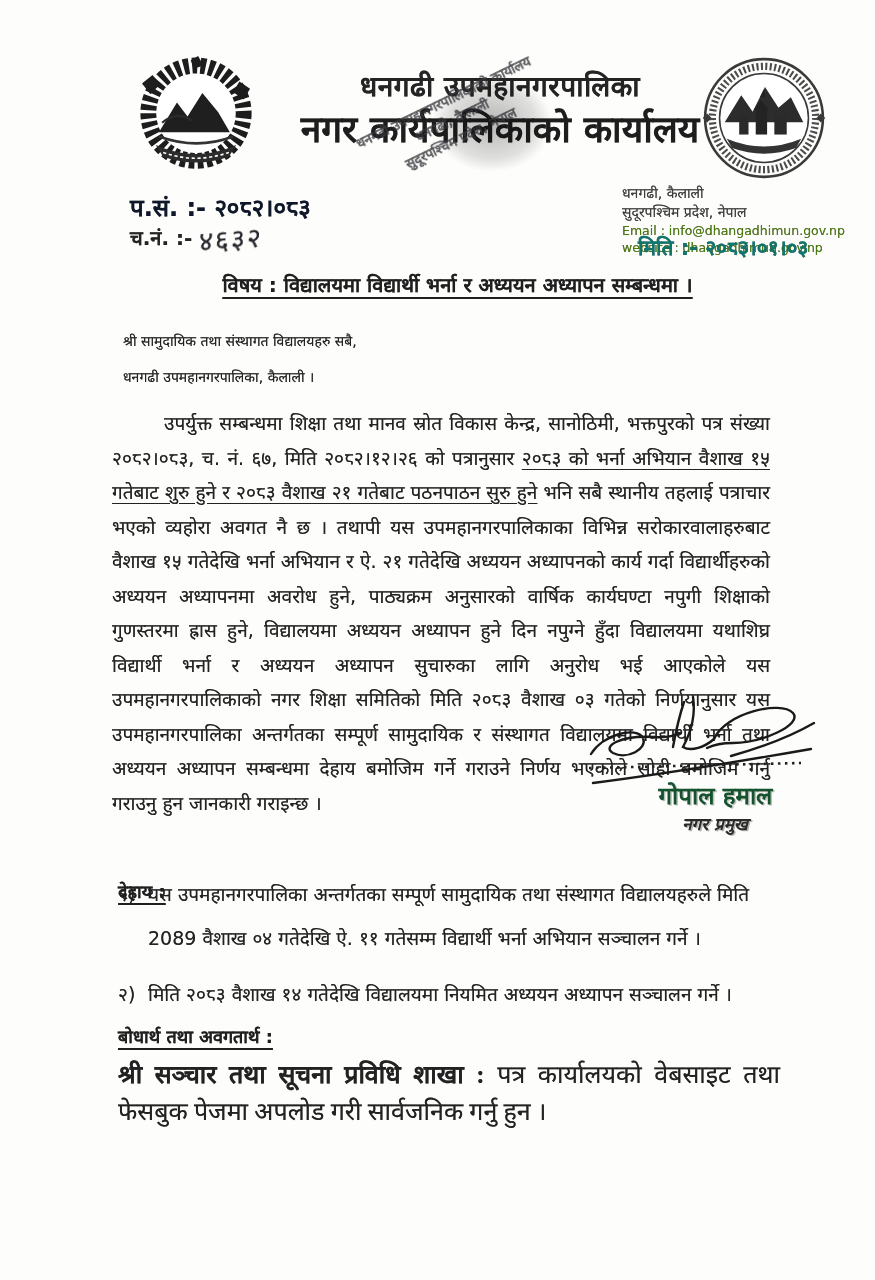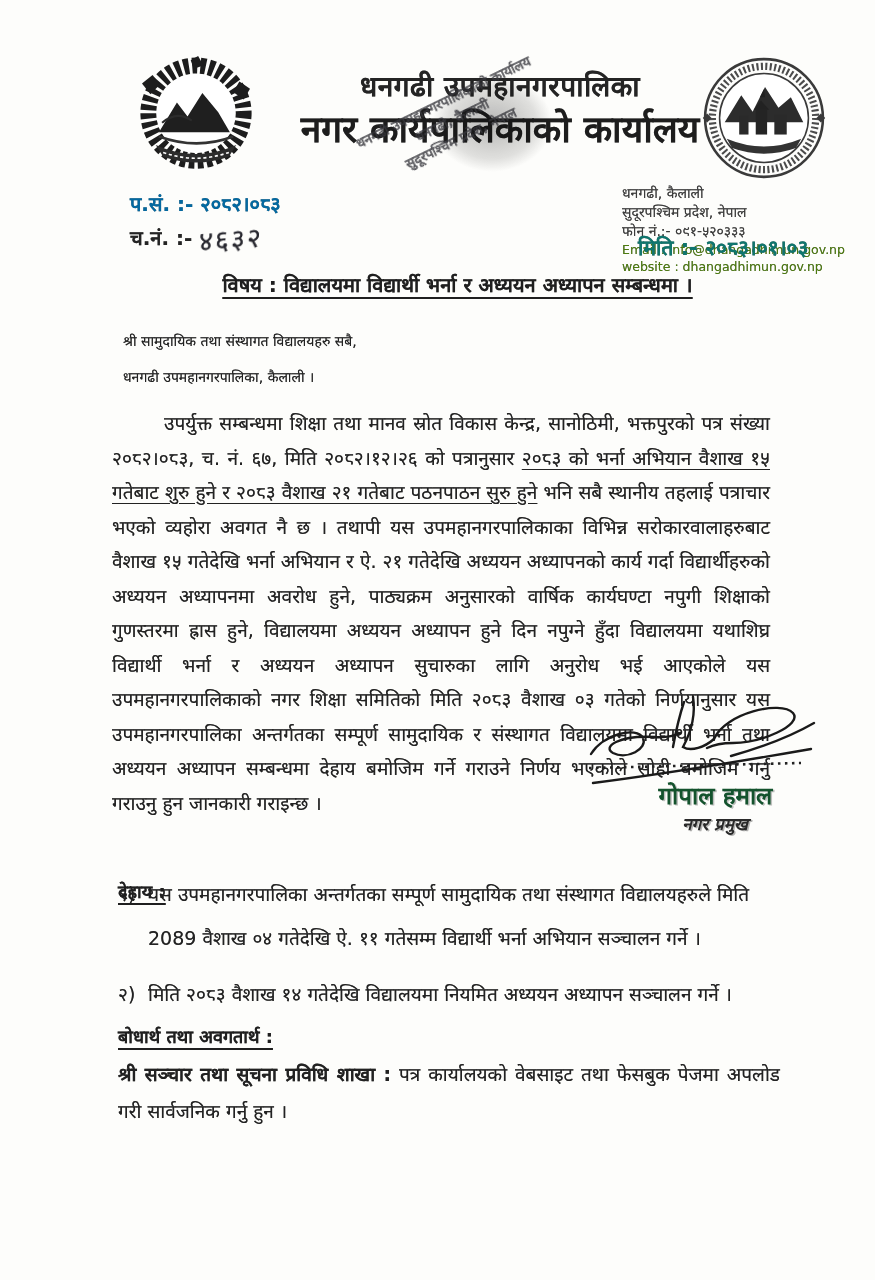--- a/index.html
+++ b/index.html
@@ -15,21 +15,21 @@
   .org-name{left:250px;top:66px;width:500px;text-align:center;font-size:28px;font-weight:600;letter-spacing:.5px;color:#242424;}
   .office-name{left:235px;top:102px;width:530px;text-align:center;font-size:37px;font-weight:600;color:#1d1d1d;}
   .stamp-smudge{left:412px;top:58px;width:160px;height:130px;border-radius:50%;
     background:radial-gradient(closest-side,rgba(70,70,70,.38),rgba(90,90,90,.18) 55%,transparent 75%);
     mix-blend-mode:multiply;}
   .stamp-text{left:322px;top:150px;width:260px;transform:rotate(-26deg);transform-origin:left top;
     color:rgba(70,70,78,.62);font-size:13.5px;line-height:20px;font-weight:600;text-align:center;
     filter:blur(.3px);}
   .contact{left:622px;top:184px;width:240px;font-size:14px;line-height:19px;color:#3c3c3c;}
   .contact .latin{font-size:12.5px;color:#4d7c0f;line-height:17px;}
-  .refline{left:130px;top:190px;font-size:20px;font-weight:700;color:#0369a1;}
+  .refline{left:130px;top:190px;font-size:24px;font-weight:700;color:#0f172a;}
   .dispatchline{left:130px;top:220px;font-size:20px;font-weight:700;color:#242424;}
   .hand{display:inline-block;font-weight:500;font-size:27px;transform:rotate(-4deg) skewX(-6deg);
     letter-spacing:2px;color:#26262e;vertical-align:-4px;filter:blur(.2px);}
   .dateline{left:638px;top:233px;font-size:21px;font-weight:700;color:#0f766e;}
   
   .subject{left:0;top:271px;width:875px;text-align:center;font-size:20px;font-weight:700;margin-left:20px;}
   .subject span{text-decoration:underline;text-underline-offset:5px;text-decoration-thickness:1.5px;}
   
   .recipient{left:123px;top:323px;width:600px;font-size:14px;line-height:36px;color:#222;}
   
@@ -44,21 +44,21 @@
     text-shadow:1.5px 1px 0 rgba(60,60,60,.38);filter:blur(.4px);font-style:italic;}
   
   .list-heading{left:118px;top:879px;font-size:18px;font-weight:700;}
   .list-heading span,.cc-heading span{text-decoration:underline;text-underline-offset:5px;text-decoration-thickness:1.6px;}
   .list-items{left:118px;top:872px;width:660px;font-size:19px;color:#222;}
   .list-item{display:flex;margin-bottom:12px;line-height:44px;}
   .list-item .num{width:30px;flex:0 0 30px;}
   .list-item .txt{flex:1;}
   
   .cc-heading{left:118px;top:1024px;font-size:18px;font-weight:700;}
-  .cc-text{left:118px;top:1056px;width:662px;font-size:19px;line-height:37px;text-align:justify;color:#222;}
+  .cc-text{left:118px;top:1056px;width:662px;font-size:25px;line-height:37px;text-align:justify;color:#222;font-family:Liberation Serif, serif;}
   .cc-text .b{font-weight:700;}
   svg{display:block;}
 </style>
 </head>
 <body>
 
 <div class="page">
 
   <div class="abs" style="left:126px;top:56px;width:140px;height:125px;">
     <svg width="140" height="125" viewBox="0 0 130 118">
@@ -98,21 +98,20 @@
       <path d="M50,52 l7,-9 8,9 z" fill="#222"></path>
       <path d="M24,80 q36,15 72,0 l-5,9 q-31,11 -62,0 z" fill="#333"></path>
       <rect x="2" y="57" width="6" height="6" fill="#3a3a3a" transform="rotate(45 5 60)"></rect>
       <rect x="112" y="57" width="6" height="6" fill="#3a3a3a" transform="rotate(45 115 60)"></rect>
     </svg>
   </div>
 
   <div class="abs contact">
     <div>धनगढी, कैलाली</div>
     <div>सुदूरपश्चिम प्रदेश, नेपाल</div>
-    <div>फोन नं.:- ०९१-५२०३३३</div>
     <div class="latin">Email : info@dhangadhimun.gov.np</div>
     <div class="latin">website : dhangadhimun.gov.np</div>
   </div>
 
   <div class="abs refline">
     <span>प.सं. :-</span>
     <span>२०८२।०८३</span>
   </div>
   <div class="abs dispatchline">
     <span>च.नं. :-</span>

